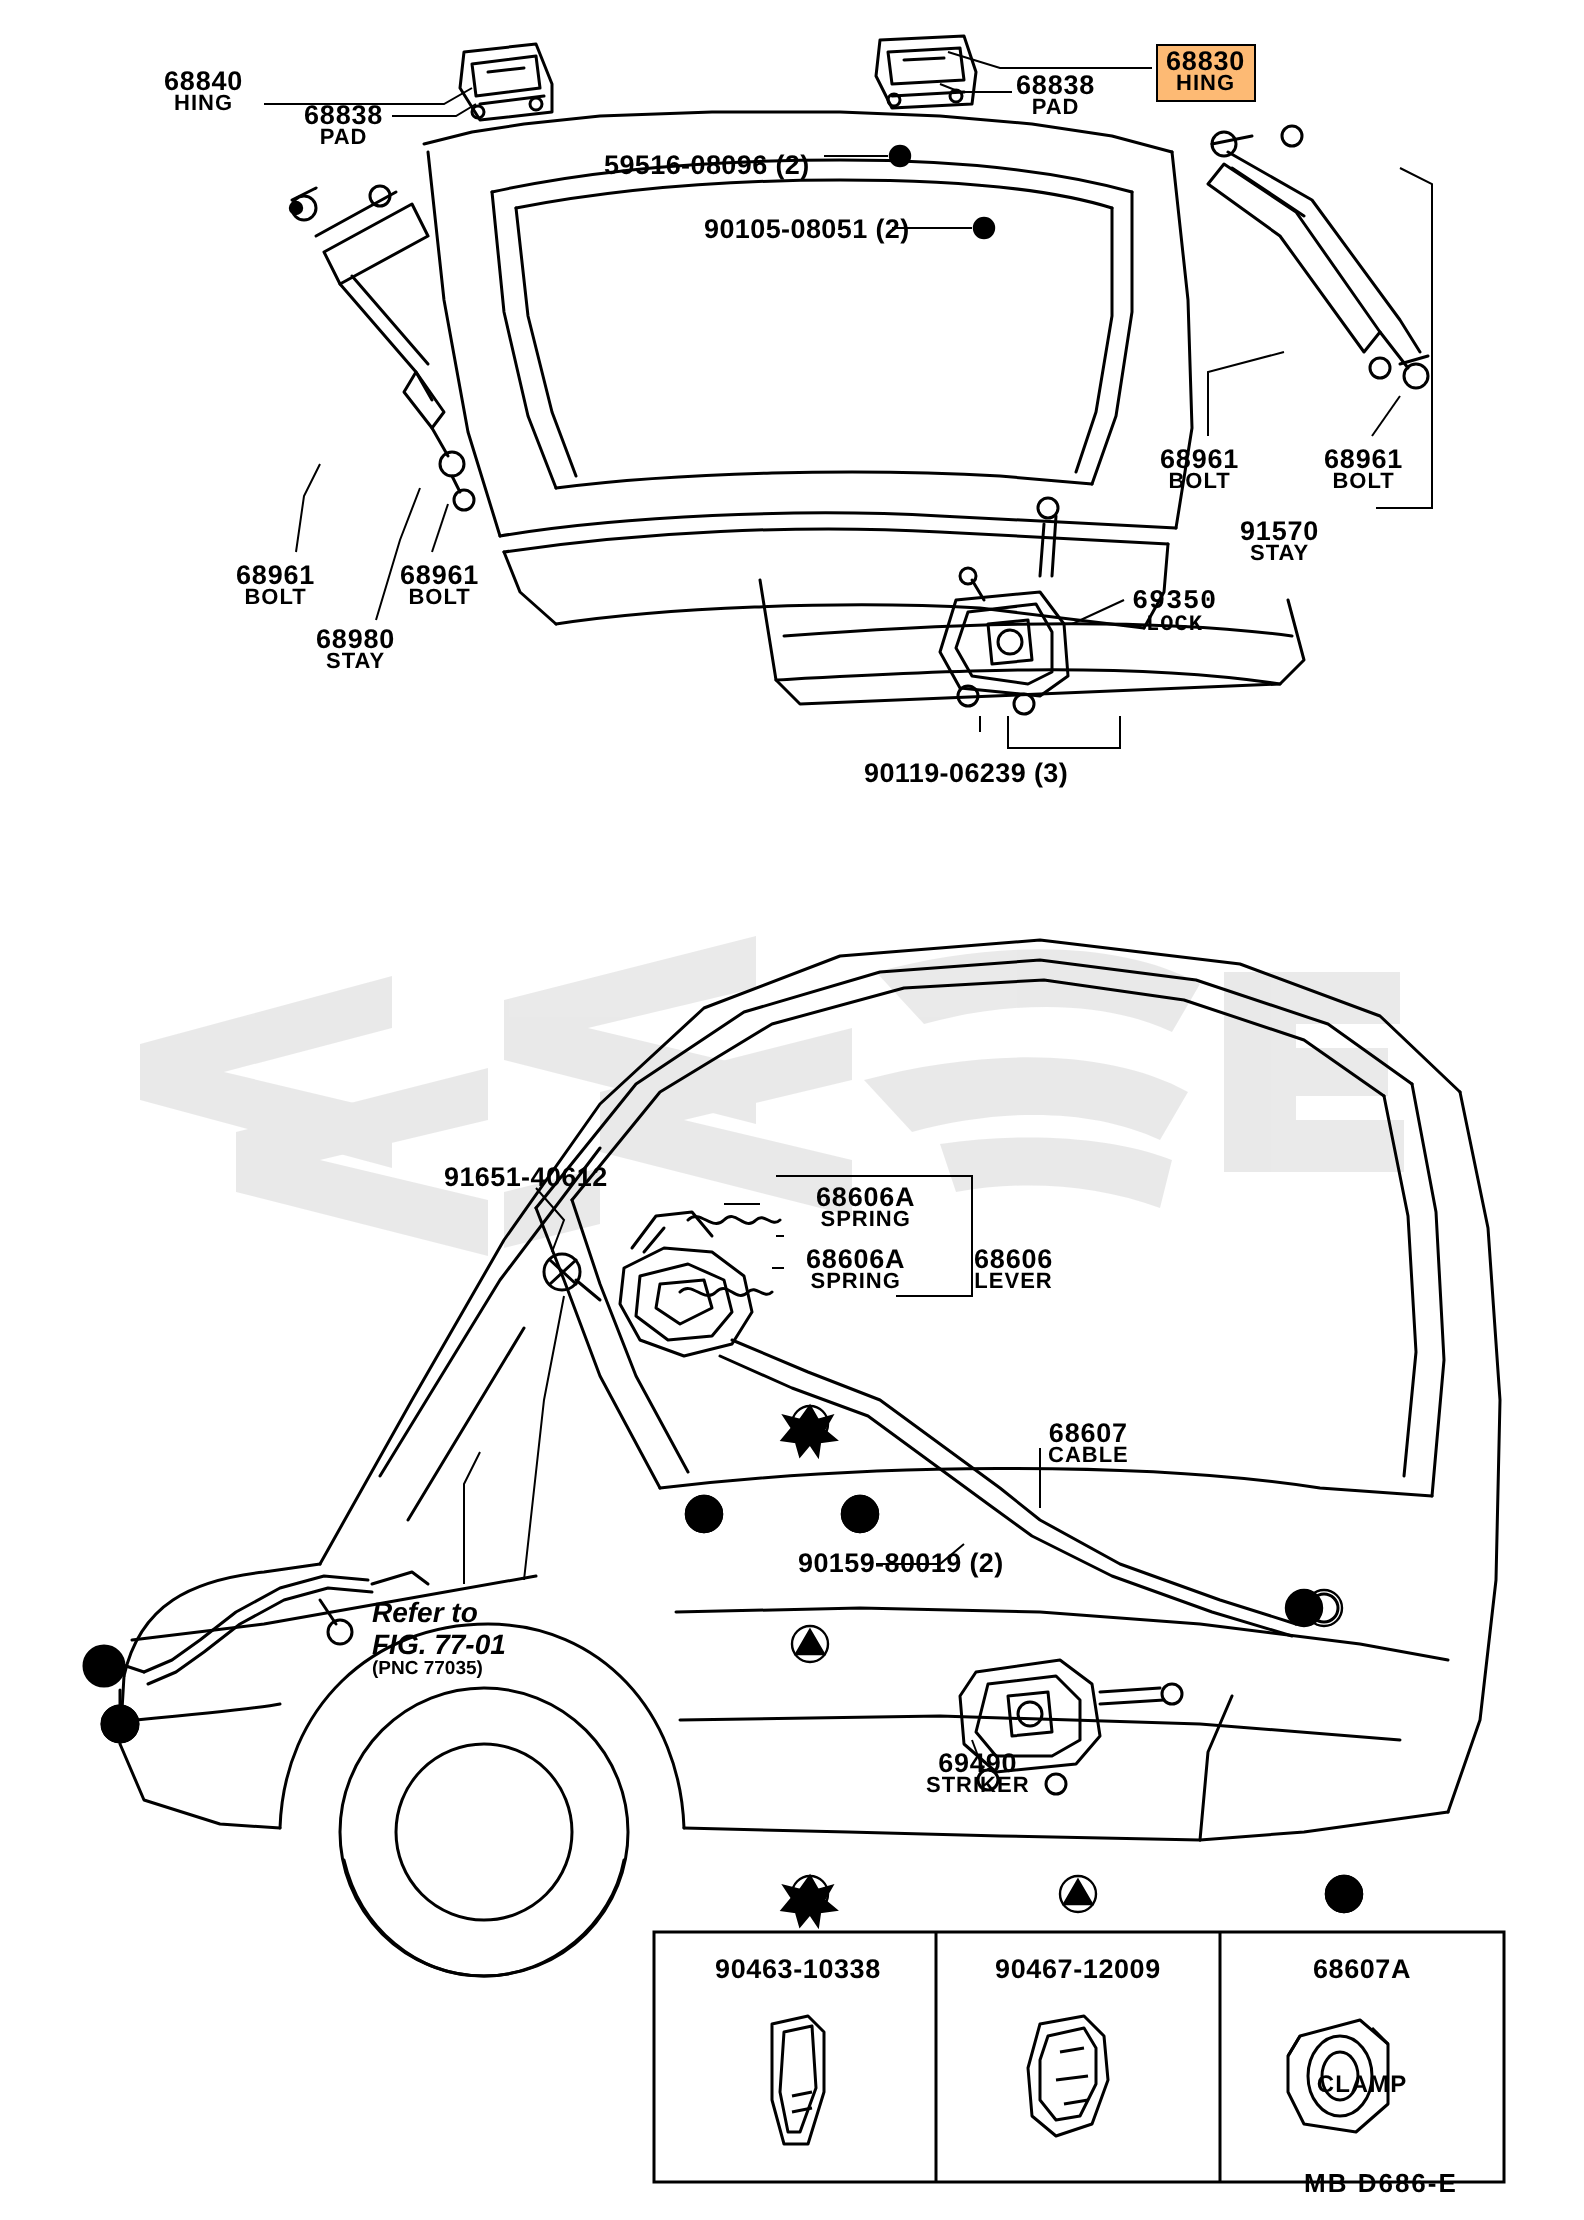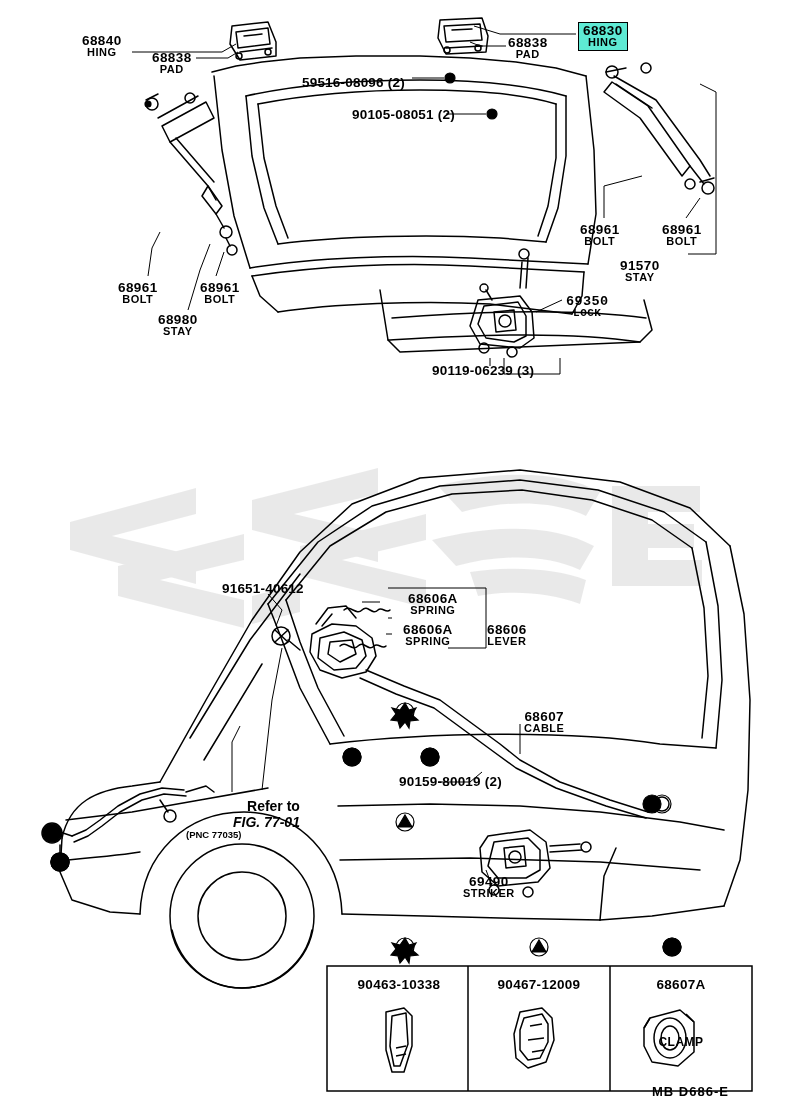--- a/index.html
+++ b/index.html
@@ -47,29 +47,29 @@
     display: block;
     margin-top: -1px;
   }
   .lbl.plain .pn {
     font-weight: bold;
     letter-spacing: 0.2px;
   }
   .boxed {
     border: 1px solid #000;
     padding: 1px 4px 2px 4px;
-    background: #5eead4;
+    background: #fdba74;
   }
   .refer {
     position: absolute;
     line-height: 1.12;
     text-align: left;
   }
-  .refer .r1 { font-size: 14px; font-weight: bold; display:block;text-align:right;}
-  .refer .r2 { font-size: 14px; font-weight: bold; font-style: italic; display:block;margin-left:47px;}
+  .refer .r1 { font-size: 14px; font-weight: bold; font-style: italic; display:block;}
+  .refer .r2 { font-size: 14px; font-weight: bold; font-style: italic; display:block;}
   .refer .r3 { font-size: 9.5px; font-weight: bold; display:block; }
   .code {
     position: absolute;
     font-size: 13px;
     font-weight: bold;
     letter-spacing: 1px;
   }
   .legend-cell-label {
     position: absolute;
     text-align: center;
@@ -371,21 +371,21 @@
   <div class="lbl" style="left:620px; top:259px;">
     <span class="pn">91570</span>
     <span class="sub">STAY</span>
   </div>
 
   <div class="lbl" style="left:566px; top:295px;font-family:Liberation Mono, monospace;">
     <span class="pn">69350</span>
     <span class="sub">LOCK</span>
   </div>
 
-  <div class="lbl plain" style="left:432px; top:364px;">
+  <div class="lbl plain" style="left:432px; top:380px;">
     <span class="pn">90119-06239 (3)</span>
   </div>
 
   <div class="lbl plain" style="left:222px; top:582px;">
     <span class="pn">91651-40612</span>
   </div>
 
   <div class="lbl" style="left:408px; top:592px;">
     <span class="pn">68606A</span>
     <span class="sub">SPRING</span>

